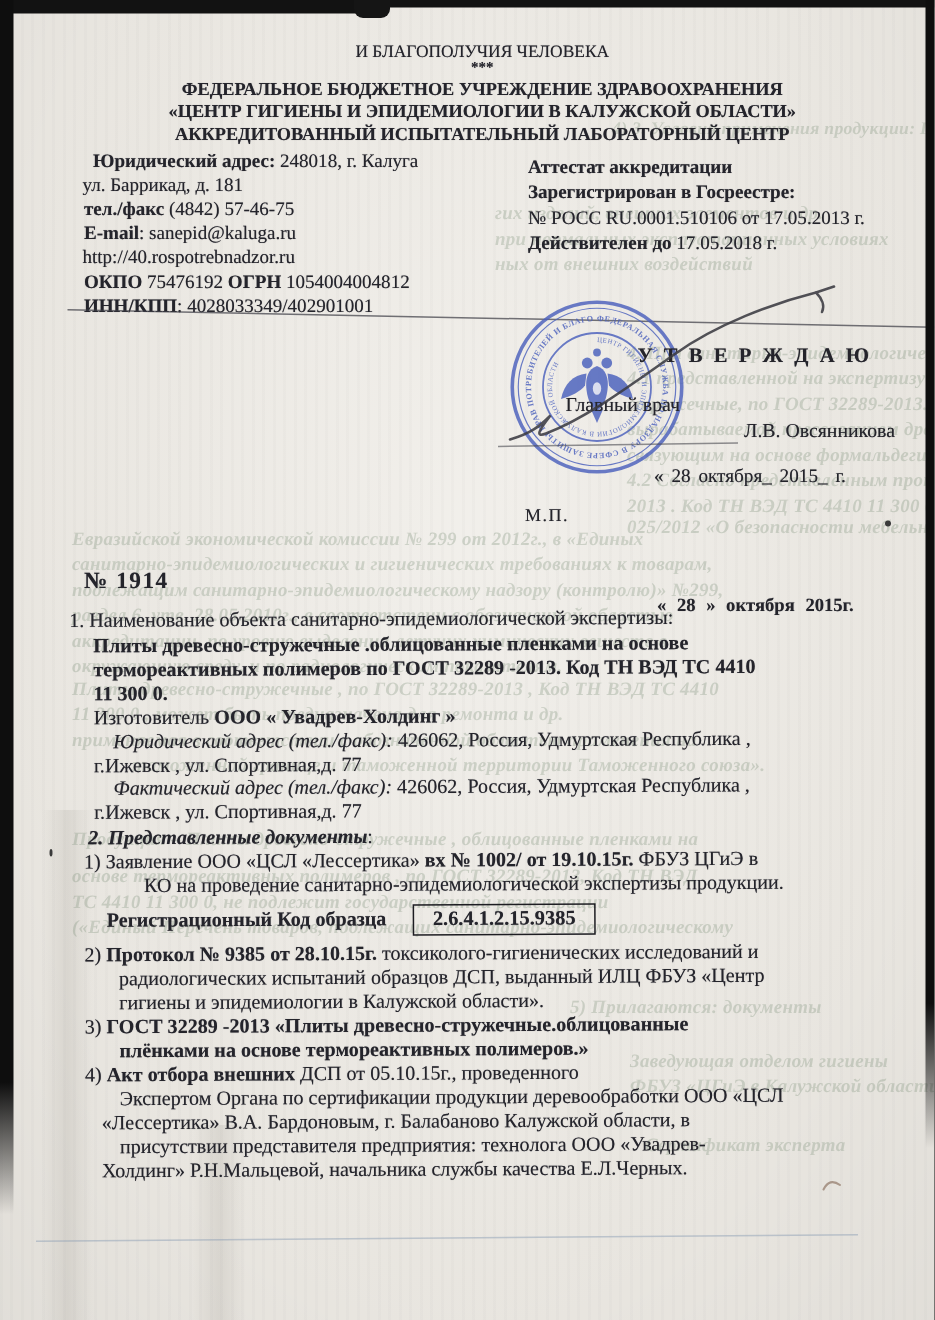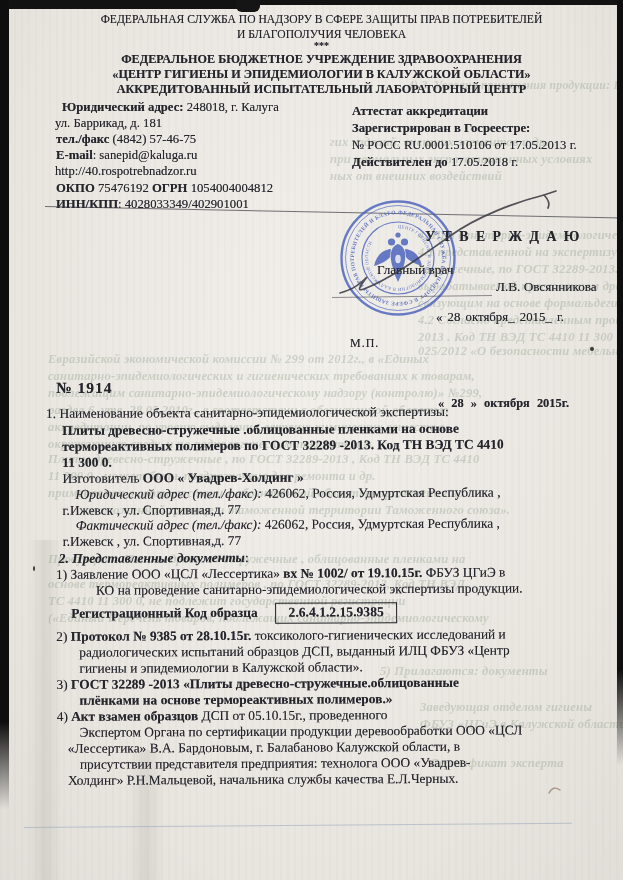--- a/index.html
+++ b/index.html
@@ -71,21 +71,20 @@
   <i class="bl" style="left:48px;top:503px;margin-left:40px;">таможенной границе и таможенной территории Таможенного союза».</i>
   <i class="bl" style="left:48px;top:552px;text-align:center;">Продукция – Плиты древесно-стружечные , облицованные пленками на</i>
   <i class="bl" style="left:48px;top:577px;">основе термореактивных полимеров , по ГОСТ 32289-2013, Код ТН ВЭД</i>
   <i class="bl" style="left:48px;top:594px;">ТС 4410 11 300 0, не подлежит государственной регистрации</i>
   <i class="bl" style="left:48px;top:611px;">(«Единый Перечень товаров, подлежащих санитарно-эпидемиологическому</i>
   <i class="bl" style="left:380px;top:664px;">5) Прилагаются: документы</i>
   <i class="bl" style="left:420px;top:700px;">Заведующая отделом гигиены</i>
   <i class="bl" style="left:420px;top:717px;">ФБУЗ «ЦГиЭ в Калужской области»</i>
   <i class="bl" style="left:430px;top:756px;">Сертификат эксперта</i>
 
-  <div class="hdr h-reg" style="top:13px;">ФЕДЕРАЛЬНАЯ СЛУЖБА ПО НАДЗОРУ В СФЕРЕ ЗАЩИТЫ ПРАВ ПОТРЕБИТЕЛЕЙ</div>
   <div class="hdr h-reg" style="top:28px;">И БЛАГОПОЛУЧИЯ ЧЕЛОВЕКА</div>
   <div class="hdr h-bold" style="top:40px;font-size:10px;">***</div>
   <div class="hdr h-bold" style="top:52px;">ФЕДЕРАЛЬНОЕ БЮДЖЕТНОЕ УЧРЕЖДЕНИЕ ЗДРАВООХРАНЕНИЯ</div>
   <div class="hdr h-bold" style="top:67px;">«ЦЕНТР ГИГИЕНЫ И ЭПИДЕМИОЛОГИИ В КАЛУЖСКОЙ ОБЛАСТИ»</div>
   <div class="hdr h-bold" style="top:82px;">АККРЕДИТОВАННЫЙ ИСПЫТАТЕЛЬНЫЙ ЛАБОРАТОРНЫЙ ЦЕНТР</div>
 
   <div>
     <div class="c-ln" style="left:62px;top:100px;"><span class="b">Юридический адрес:</span><span> 248018, г. Калуга</span></div>
     <div class="c-ln" style="left:55px;top:116px;"><span>ул. Баррикад, д. 181</span></div>
     <div class="c-ln" style="left:56px;top:132px;"><span class="b">тел./факс</span><span>  (4842) 57-46-75</span></div>
@@ -166,21 +165,21 @@
     <div class="ln" style="left:62px;top:534px;"><span>г.Ижевск , ул. Спортивная,д. 77</span></div>
     <div class="ln" style="left:58px;top:551px;"><span class="bi">2. Представленные документы</span><span>:</span></div>
     <div class="ln" style="left:55px;top:567px;"><span>1) Заявление  ООО «ЦСЛ «Лессертика»  </span><span class="b">вх № 1002/ от 19.10.15г.</span><span> ФБУЗ   ЦГиЭ в</span></div>
     <div class="ln" style="left:95px;top:583px;"><span>КО на проведение     санитарно-эпидемиологической экспертизы продукции.</span></div>
     <div class="ln" style="left:70px;top:604px;"><span class="b">Регистрационный Код образца</span><span class="code-box b">2.6.4.1.2.15.9385</span></div>
     <div class="ln" style="left:55px;top:629px;"><span>2) </span><span class="b">Протокол № 9385 от 28.10.15г.</span><span> токсиколого-гигиенических исследований  и</span></div>
     <div class="ln" style="left:78px;top:645px;"><span>радиологических испытаний образцов ДСП, выданный ИЛЦ  ФБУЗ «Центр</span></div>
     <div class="ln" style="left:78px;top:661px;"><span>гигиены и эпидемиологии в Калужской области».</span></div>
     <div class="ln" style="left:55px;top:677px;"><span>3) </span><span class="b">ГОСТ 32289 -2013 «Плиты древесно-стружечные.облицованные</span></div>
     <div class="ln" style="left:78px;top:693px;"><span class="b">плёнками на основе термореактивных полимеров.»</span></div>
-    <div class="ln" style="left:55px;top:709px;"><span>4) </span><span class="b">Акт взамен образцов</span><span> ДСП  от  05.10.15г., проведенного</span></div>
+    <div class="ln" style="left:55px;top:709px;"><span>4) </span><span class="b">Акт отбора внешних</span><span> ДСП  от  05.10.15г., проведенного</span></div>
     <div class="ln" style="left:78px;top:725px;"><span>Экспертом  Органа по сертификации продукции деревообработки ООО «ЦСЛ</span></div>
     <div class="ln" style="left:66px;top:741px;"><span>«Лессертика» В.А. Бардоновым, г. Балабаново Калужской области,  в</span></div>
     <div class="ln" style="left:78px;top:757px;"><span>присутствии  представителя  предприятия: технолога  ООО «Увадрев-</span></div>
     <div class="ln" style="left:66px;top:773px;"><span>Холдинг» Р.Н.Мальцевой, начальника службы качества Е.Л.Черных.</span></div>
   </div>
 
   <div class="rule-bottom"></div>
 
   <svg style="position:absolute;left:548px;top:784px;" width="20" height="14" viewBox="0 0 20 14">
     <path d="M1 9 q4 -8 11 -3" fill="none" stroke="rgba(120,90,70,0.55)" stroke-width="1.4" stroke-linecap="round"></path>

